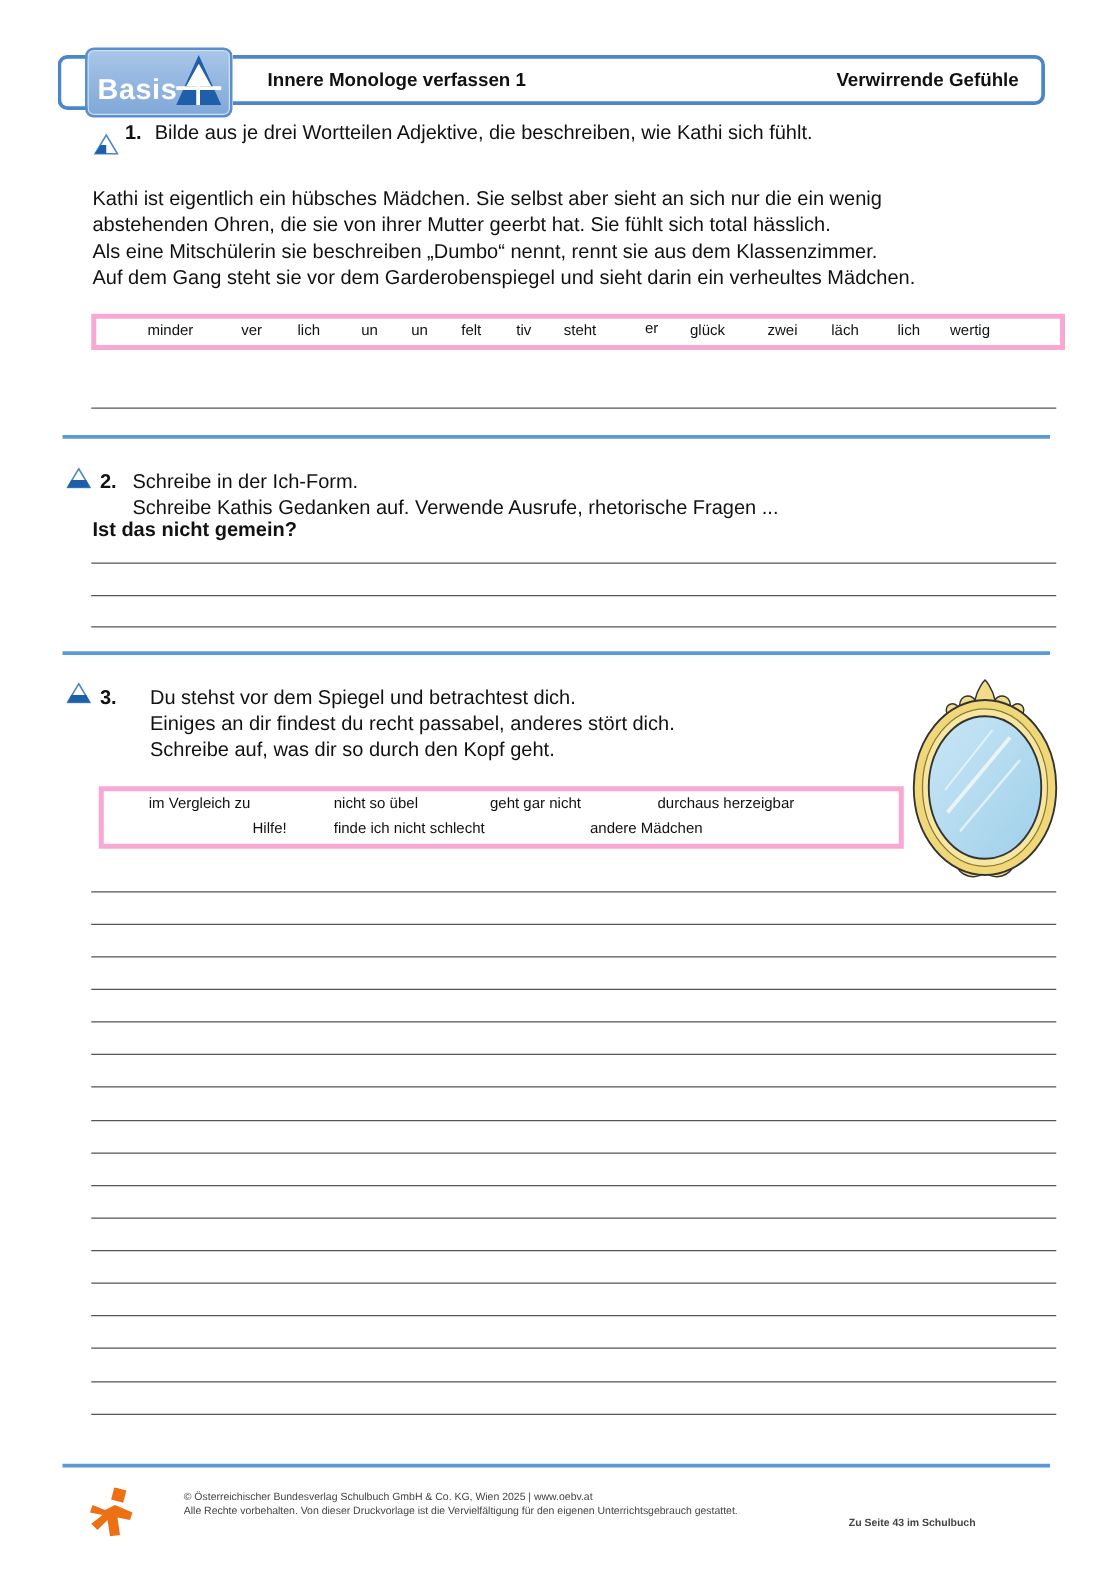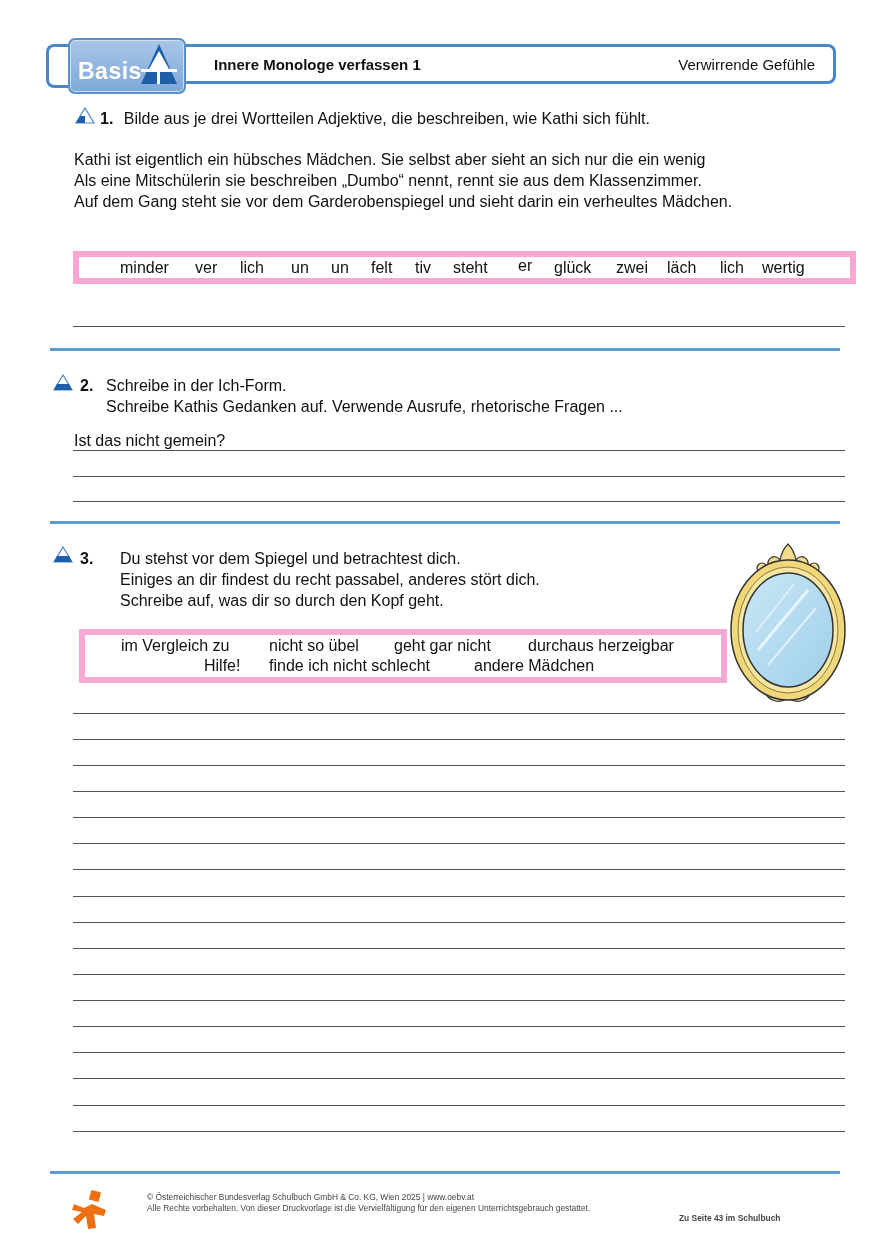--- a/index.html
+++ b/index.html
@@ -7,27 +7,27 @@
          font-family:"Liberation Sans", sans-serif; color:#111; }
   .abs { position:absolute; }
 
   
   .hdr-bracket { left:46px; top:44px; width:30px; height:38px; border:3px solid #4a86c8; border-right:none; border-radius:8px 0 0 8px; }
   .hdr-badge { left:68px; top:38px; width:114px; height:52px; border-radius:7px;
                background:linear-gradient(#a8c6e8,#7fa8d8); border:2px solid #5b8fcc; box-shadow:0 0 0 1px #cfe0f3 inset; }
   .hdr-badge-text { left:78px; top:58px; font-size:23px; font-weight:bold; color:#ffffff; letter-spacing:0.5px; }
   .hdr-bar { left:186px; top:44px; width:647px; height:34px; border:3px solid #4a86c8; border-left:none; border-radius:0 8px 8px 0; }
   .hdr-title { left:214px; top:56px; font-size:15px; font-weight:bold; }
-  .hdr-topic { right:75px; top:56px; font-size:15px; font-weight:normal; }
+  .hdr-topic { right:75px; top:56px; font-size:15px; font-weight:bold; }
 
   .text { font-size:16px; line-height:21px; }
   .task-num { font-weight:bold; }
   .rule-blue { left:50px; width:790px; height:3px; background:#5b9bd5; }
   .wline { left:73px; width:772px; height:1px; background:#555; }
-  .wordbox { border:6px solid #f9a8d4; font-size:16px; }
+  .wordbox { border:4px solid #f9a8d4; font-size:12px; }
   .tri { width:20px; height:17px; }
 
   .footer-small { font-size:8.4px; color:#444; line-height:11px; }
 </style>
 </head>
 <body>
 
 <div class="abs hdr-bracket"></div>
 <div class="abs hdr-bar"></div>
 <div class="abs hdr-badge"></div>
@@ -38,26 +38,27 @@
   <rect x="3" y="28" width="36" height="3" fill="#ffffff"></rect>
 </svg>
 <div class="abs hdr-badge-text">Basis</div>
 <div class="abs hdr-title">Innere Monologe verfassen 1</div>
 <div class="abs hdr-topic">Verwirrende Gefühle</div>
 
 <svg class="abs tri" style="left:75px;top:107px;" viewBox="0 0 20 17">
   <polygon points="10,1 19,16 1,16" fill="#ffffff" stroke="#4a86c8" stroke-width="1.2"></polygon>
   <polygon points="5.5,9 10,9 10,16 1,16" fill="#1f5ea8"></polygon>
 </svg>
-<div class="abs text" style="left:100px;top:108px;">
+<div class="abs text" style="left:100px;top:96px;">
   <span class="task-num">1.</span>
   <span style="margin-left:6px;">Bilde aus je drei Wortteilen Adjektive, die beschreiben, wie Kathi sich fühlt.</span>
 </div>
 <div class="abs text" style="left:74px;top:149px;">
   <div>Kathi ist eigentlich ein hübsches Mädchen. Sie selbst aber sieht an sich nur die ein wenig</div>
+  <div>abstehenden Ohren, die sie von ihrer Mutter geerbt hat. Sie fühlt sich total hässlich.</div>
   <div>Als eine Mitschülerin sie beschreiben „Dumbo“ nennt, rennt sie aus dem Klassenzimmer.</div>
   <div>Auf dem Gang steht sie vor dem Garderobenspiegel und sieht darin ein verheultes Mädchen.</div>
 </div>
 <div class="abs wordbox" style="left:73px;top:251px;width:771px;height:21px;">
   <span class="abs" style="left:41px;top:2px;">minder</span>
   <span class="abs" style="left:116px;top:2px;">ver</span>
   <span class="abs" style="left:161px;top:2px;">lich</span>
   <span class="abs" style="left:212px;top:2px;">un</span>
   <span class="abs" style="left:252px;top:2px;">un</span>
   <span class="abs" style="left:292px;top:2px;">felt</span>
@@ -78,21 +79,21 @@
   <polygon points="10,1 19,16 1,16" fill="#ffffff" stroke="#4a86c8" stroke-width="1.2"></polygon>
   <polygon points="4,10 16,10 19,16 1,16" fill="#1f5ea8"></polygon>
 </svg>
 <div class="abs text" style="left:80px;top:375px;">
   <span class="task-num">2.</span>
 </div>
 <div class="abs text" style="left:106px;top:375px;">
   <div>Schreibe in der Ich-Form.</div>
   <div>Schreibe Kathis Gedanken auf. Verwende Ausrufe, rhetorische Fragen ...</div>
 </div>
-<div class="abs text" style="left:74px;top:430px;font-weight:normal;">Ist das nicht gemein?</div>
+<div class="abs text" style="left:74px;top:414px;font-weight:bold;">Ist das nicht gemein?</div>
 <div class="abs wline" style="top:450px;"></div>
 <div class="abs wline" style="top:476px;"></div>
 <div class="abs wline" style="top:501px;"></div>
 
 <div class="abs rule-blue" style="top:521px;"></div>
 
 <svg class="abs tri" style="left:53px;top:546px;" viewBox="0 0 20 17">
   <polygon points="10,1 19,16 1,16" fill="#ffffff" stroke="#4a86c8" stroke-width="1.2"></polygon>
   <polygon points="4,10 16,10 19,16 1,16" fill="#1f5ea8"></polygon>
 </svg>

